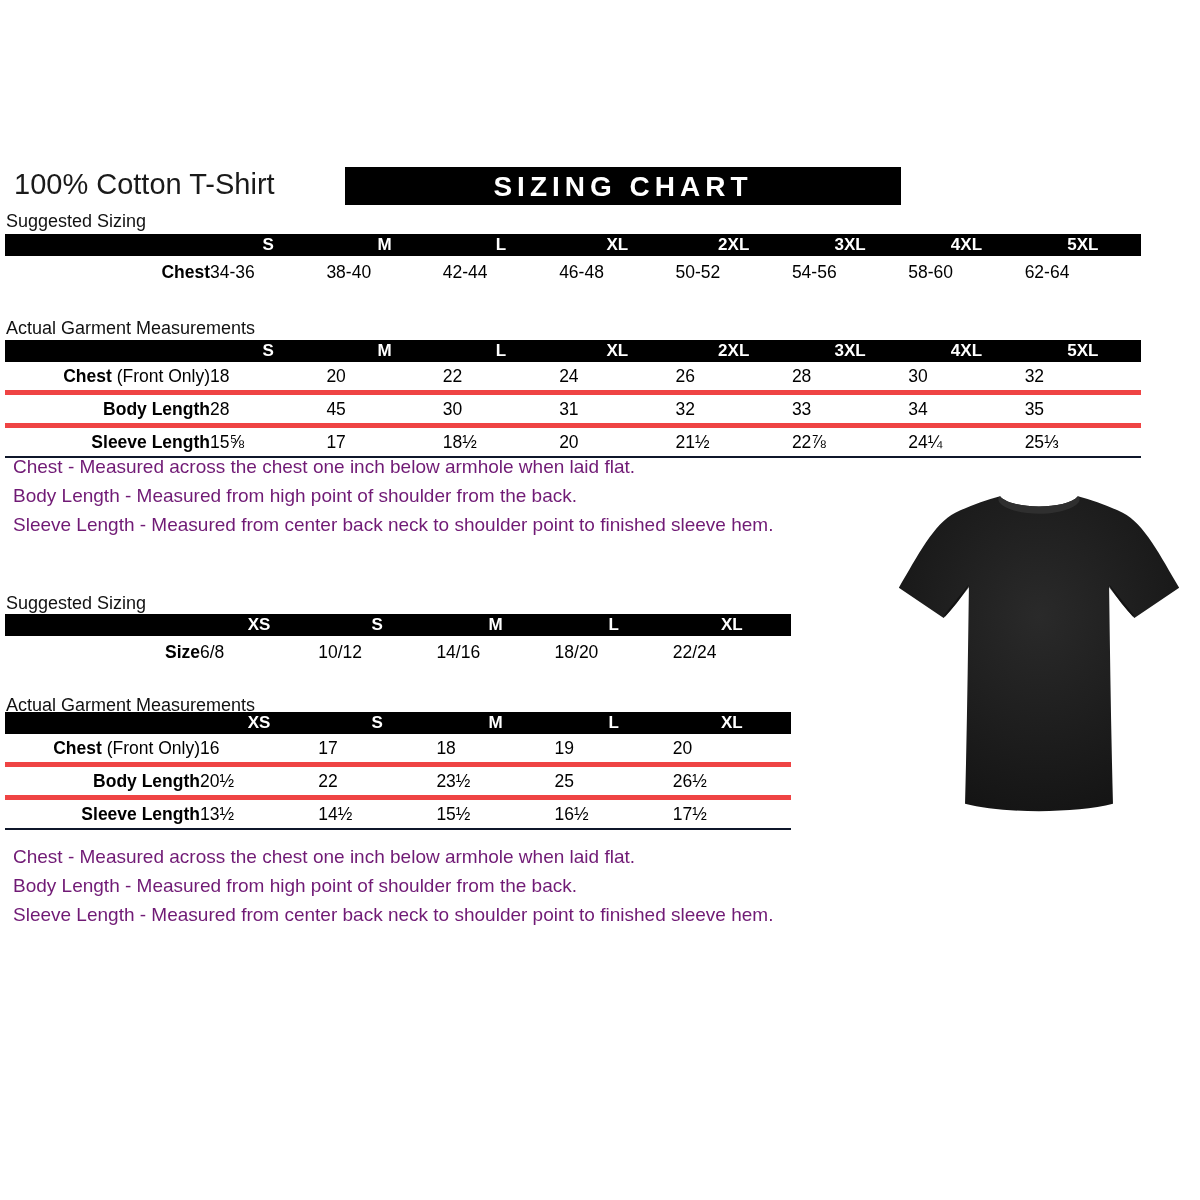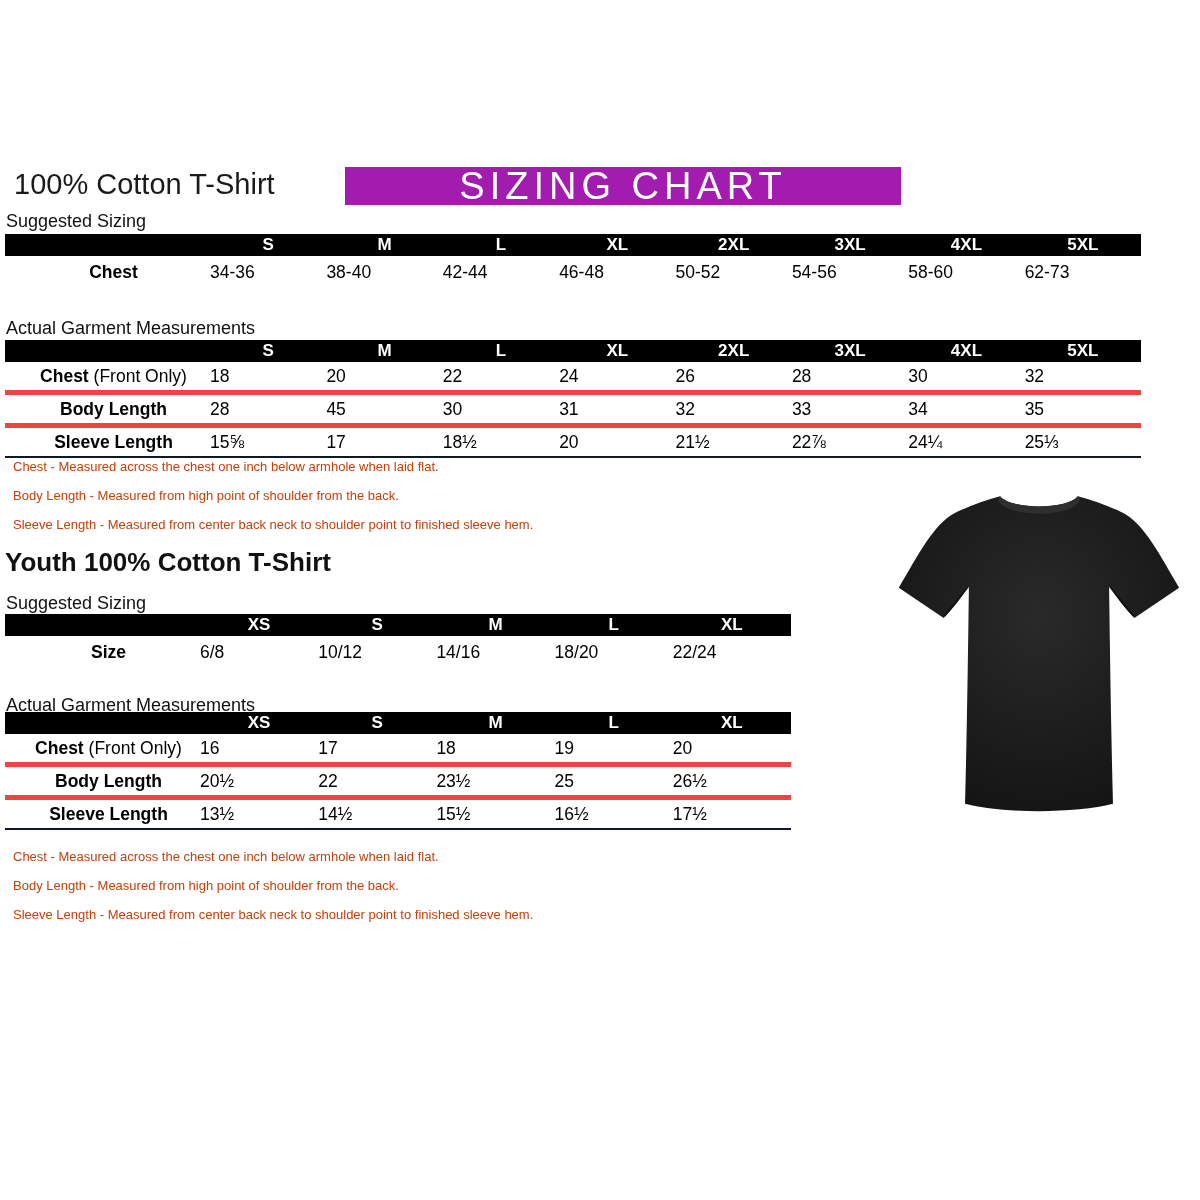--- a/index.html
+++ b/index.html
@@ -5,46 +5,46 @@
   html,body{margin:0;padding:0;}
   body{
     width:1200px;height:1200px;background:#ffffff;
     font-family:"Liberation Sans", sans-serif;color:#111;
     position:relative;overflow:hidden;
   }
   .page{position:absolute;inset:0;width:1067px;height:1200px;background:#fff;}
   .title{position:absolute;left:14px;top:168px;font-size:29px;font-weight:normal;color:#1a1a1a;white-space:nowrap;}
   .banner{
     position:absolute;left:345px;top:167px;width:556px;height:38px;
-    background:#a21caf;color:#fff;font-weight:normal;font-size:38px;
+    background:#000000;color:#fff;font-weight:bold;font-size:28px;
     letter-spacing:5px;text-align:center;line-height:39px;white-space:nowrap;
   }
   .sec-label{position:absolute;left:6px;font-size:18px;color:#111;white-space:nowrap;}
   .youth-title{position:absolute;left:5px;top:547px;font-size:26px;font-weight:bold;color:#111;white-space:nowrap;}
 
   table.tbl{position:absolute;left:5px;border-collapse:collapse;table-layout:fixed;}
   table.tbl.adult{width:1136px;}
   table.tbl.youth{width:786px;}
   col.label-col-a{width:205px;}
   col.label-col-y{width:195px;}
   .tbl th{
     background:#000;color:#fff;font-size:17px;font-weight:bold;
     height:22px;text-align:center;padding:0;
   }
   .tbl td{
     font-size:17.5px;text-align:left;padding:0;height:28px;color:#000;
     background:#fff;
   }
   .tbl.sug td{height:32px;}
-  .tbl td.row-label{text-align:center;padding-left:12px;font-weight:bold;white-space:nowrap;}
+  .tbl td.row-label{text-align:right;padding-left:12px;font-weight:bold;white-space:nowrap;}
   .tbl td.row-label .sfx{font-weight:normal;}
   .tbl.actual tbody tr{border-bottom:5px solid #ef4444;}
   .tbl.actual tbody tr:last-child{border-bottom:2px solid #0f172a;}
 
-  .notes{position:absolute;left:13px;font-size:13px;line-height:29px;color:#c2410c;white-space:nowrap;}
+  .notes{position:absolute;left:13px;font-size:19px;line-height:29px;color:#701a75;white-space:nowrap;}
 
   .tshirt{position:absolute;left:893px;top:476px;width:292px;height:352px;}
   .tshirt svg{width:100%;height:100%;display:block;}
 </style>
 </head>
 <body>
 
 <div class="page">
 
   <div class="title">100% Cotton T-Shirt</div>
@@ -80,21 +80,21 @@
     <tbody>
       <tr>
         <td class="row-label">Chest</td>
         <td>34-36</td>
         <td>38-40</td>
         <td>42-44</td>
         <td>46-48</td>
         <td>50-52</td>
         <td>54-56</td>
         <td>58-60</td>
-        <td>62-73</td>
+        <td>62-64</td>
       </tr>
     </tbody>
   </table>
 
   <div class="sec-label" style="top:318px">Actual Garment Measurements</div>
 
   <table class="tbl adult actual" style="top:340px">
     <colgroup>
         <col class="label-col-a">
         <col>
@@ -155,21 +155,20 @@
       </tr>
     </tbody>
   </table>
 
   <div class="notes" style="top:452px">
     <div>Chest - Measured across the chest one inch below armhole when laid flat.</div>
     <div>Body Length - Measured from high point of shoulder from the back.</div>
     <div>Sleeve Length - Measured from center back neck to shoulder point to finished sleeve hem.</div>
   </div>
 
-  <div class="youth-title">Youth 100% Cotton T-Shirt</div>
 
   <div class="sec-label" style="top:593px">Suggested Sizing</div>
 
   <table class="tbl youth sug" style="top:614px">
     <colgroup>
         <col class="label-col-y">
         <col>
         <col>
         <col>
         <col>

